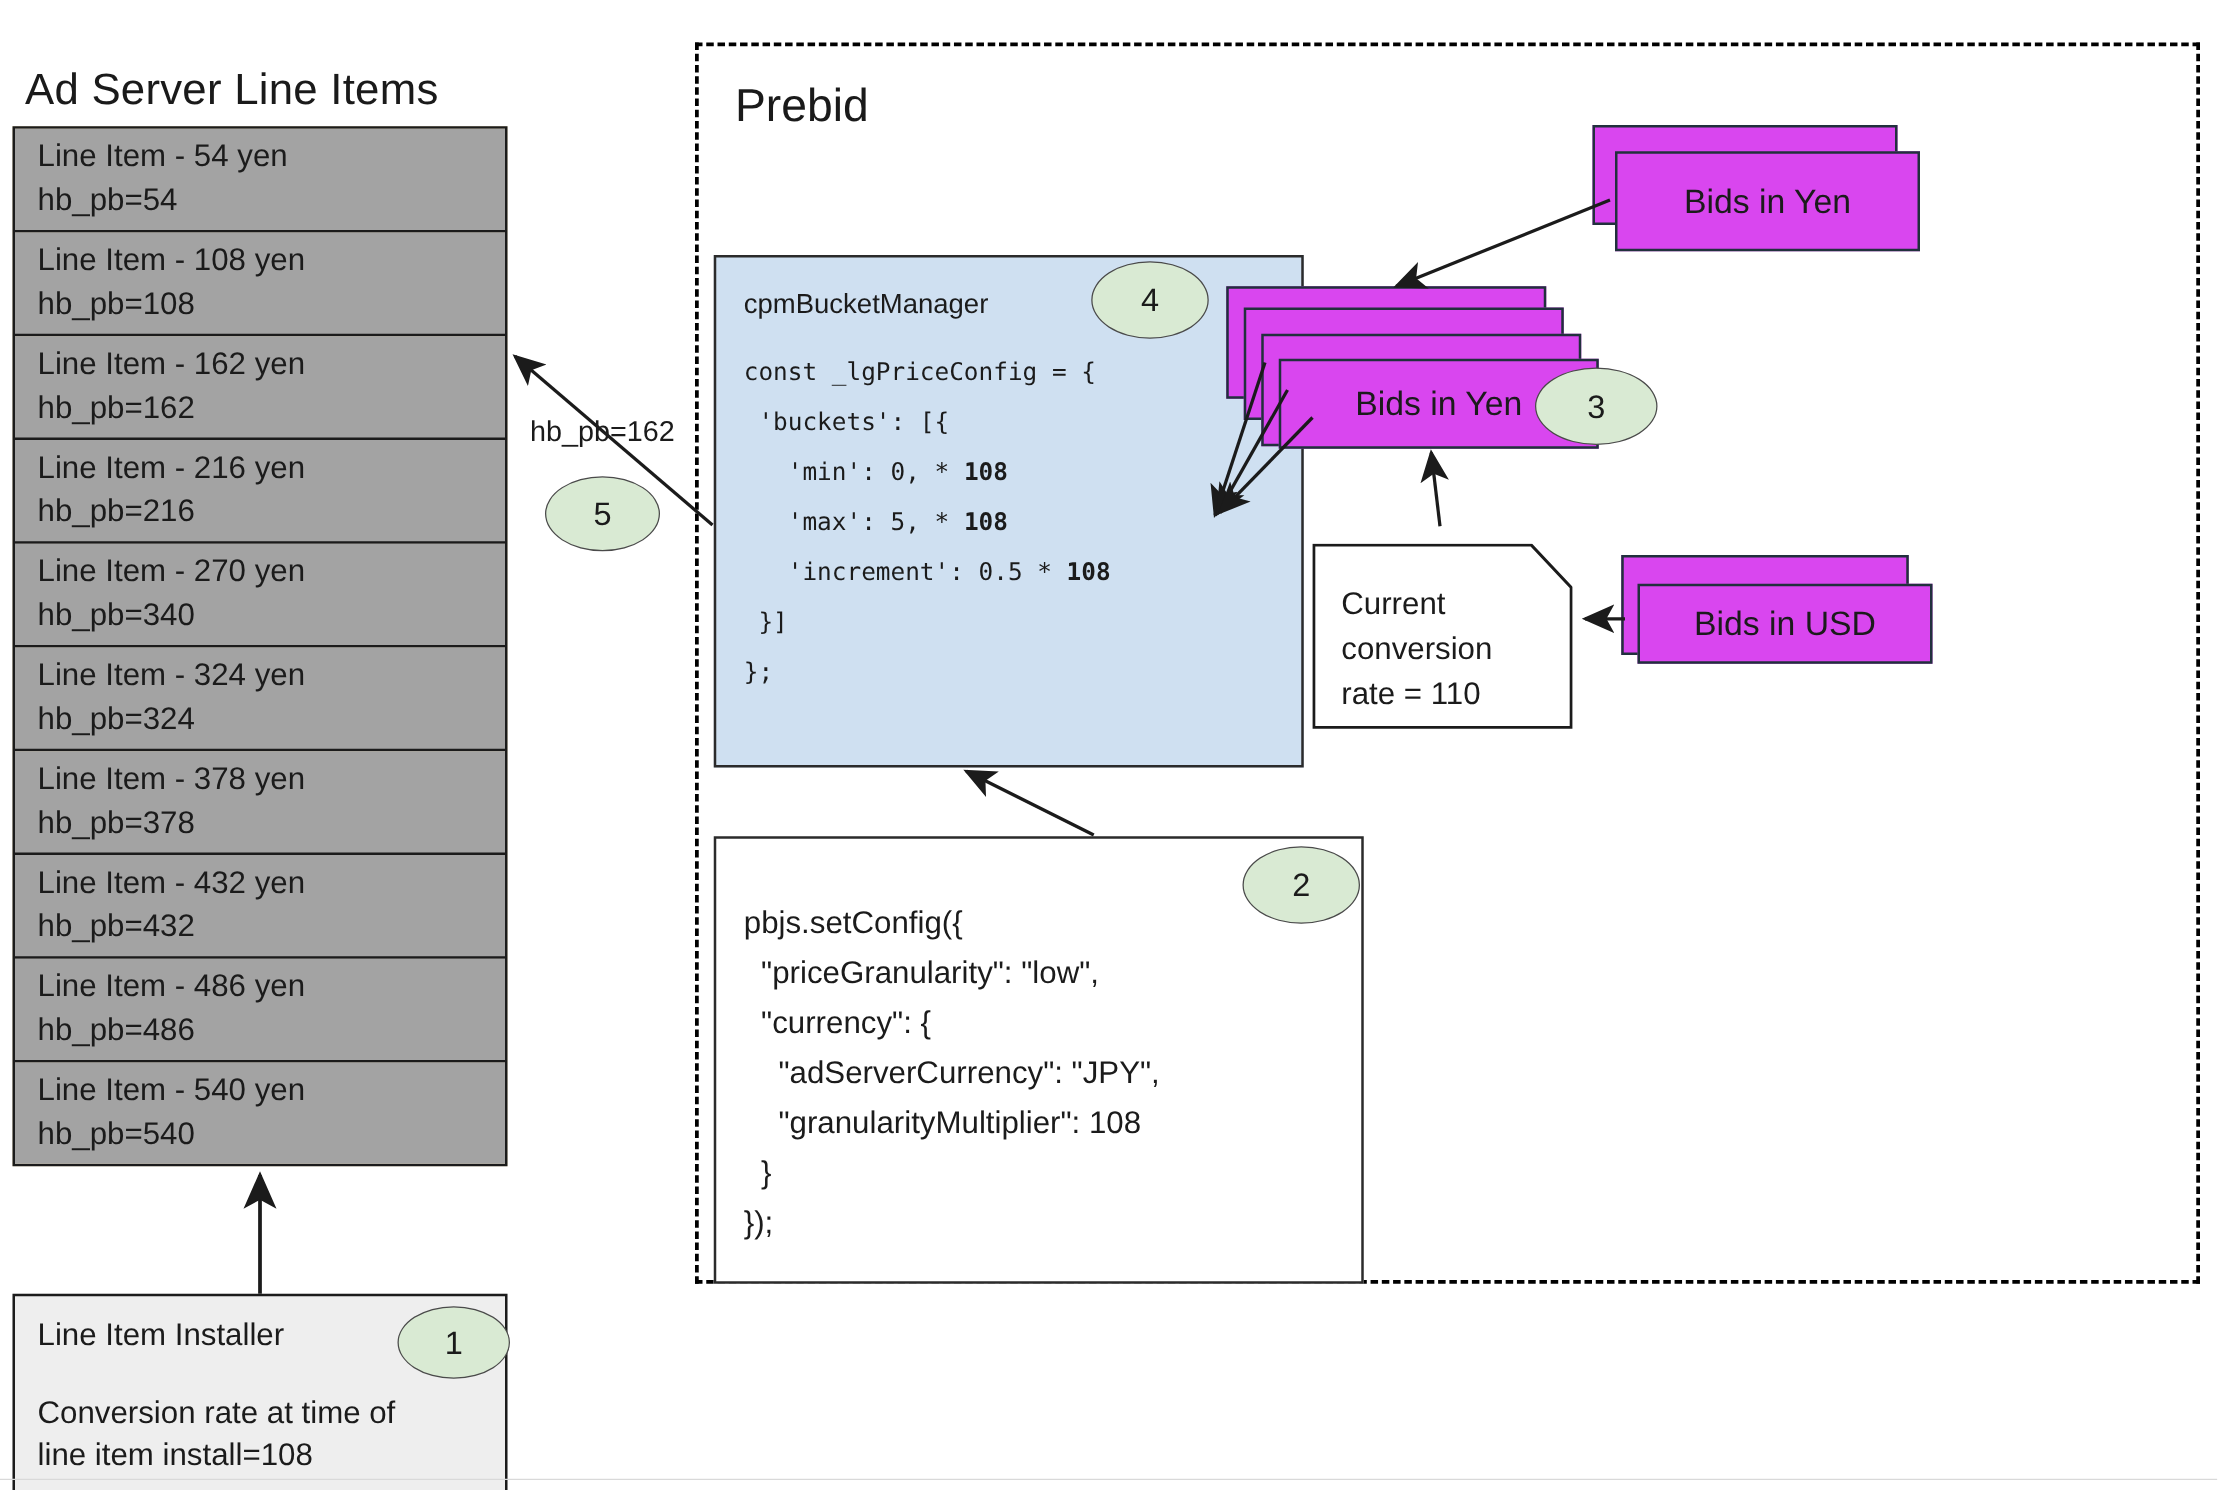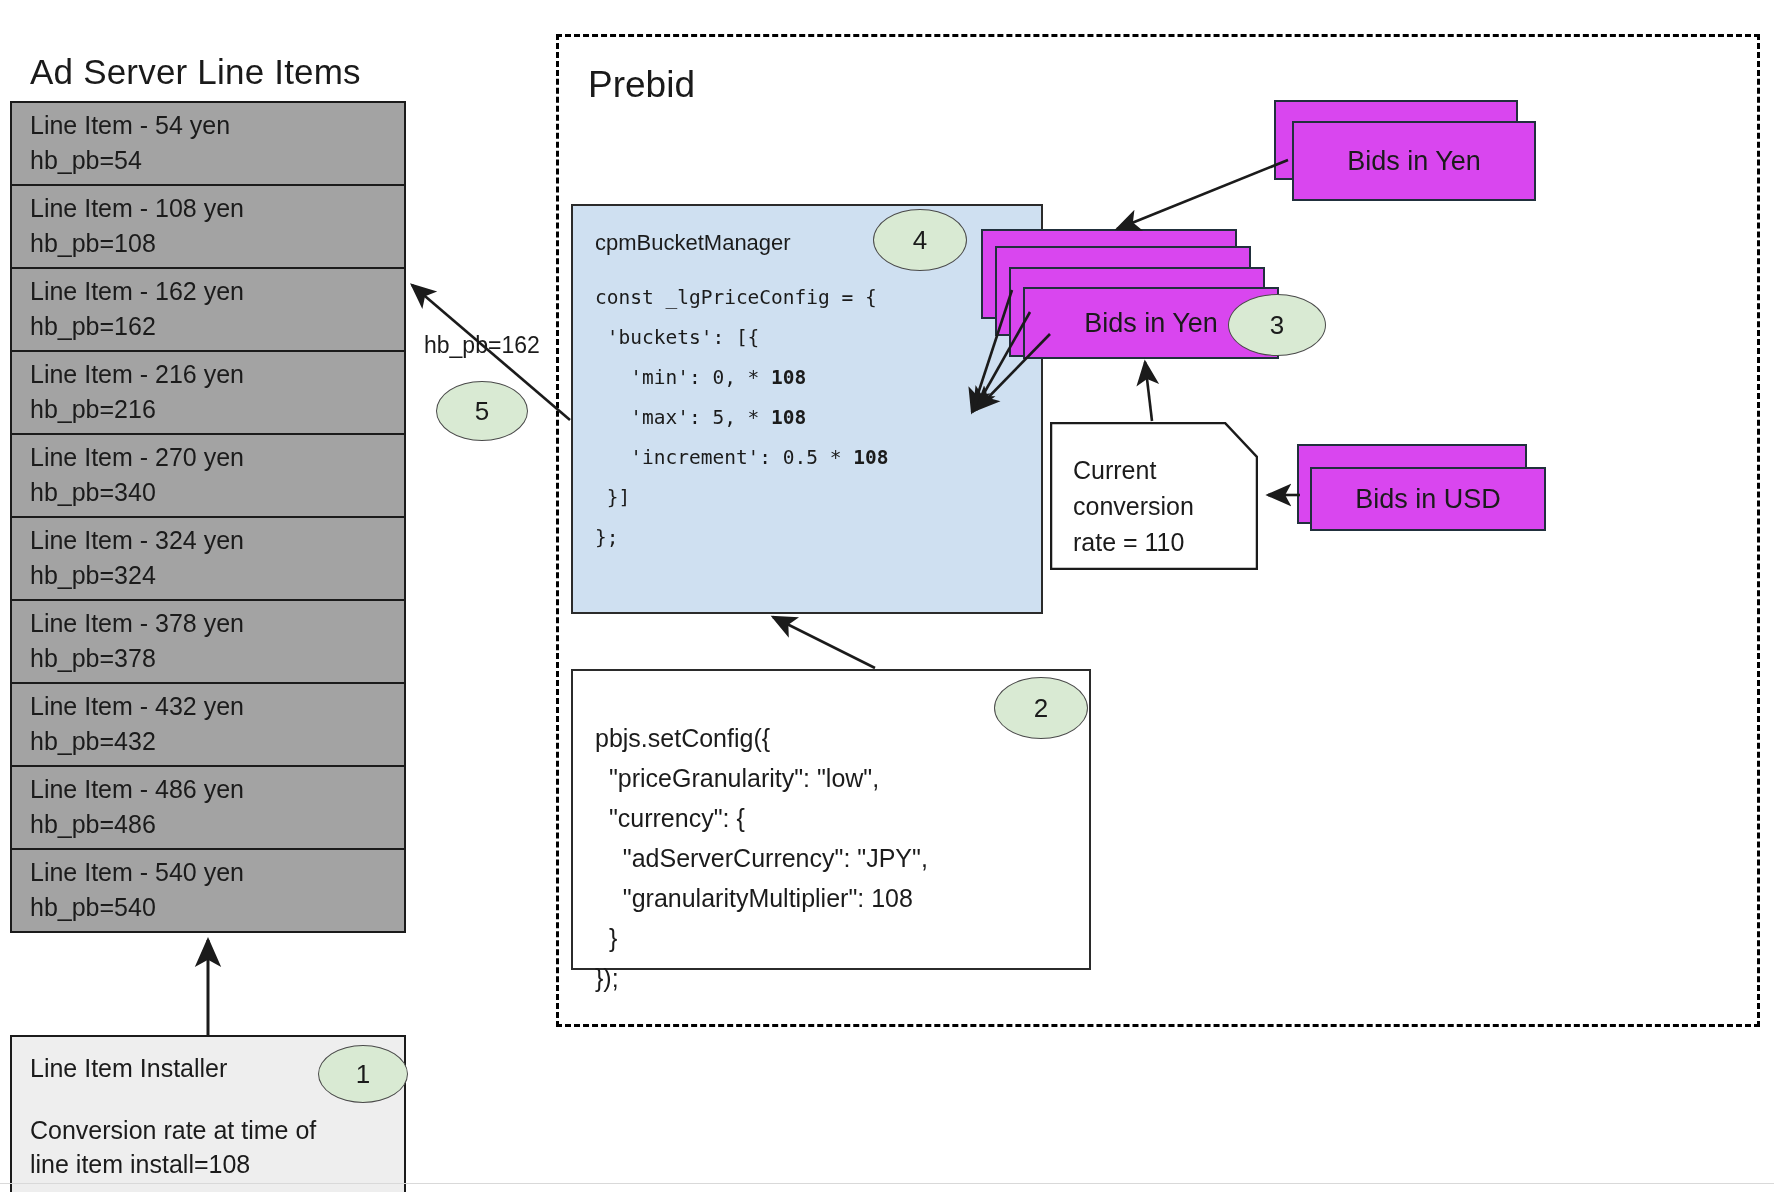--- a/index.html
+++ b/index.html
@@ -16,21 +16,21 @@
     width: 1774px;
     height: 1192px;
     background: #ffffff;
     overflow: hidden;
   }
   
   .abs { position: absolute; box-sizing: border-box; }
 
   
   .title-ad-server {
-    left: 30px; top: 52px;
+    left: 20px; top: 52px;
     font-size: 35px;
     color: #1a1a1a;
     letter-spacing: .2px;
     white-space: nowrap;
   }
   .title-prebid {
     left: 588px; top: 64px;
     font-size: 37px;
     color: #1a1a1a;
     white-space: nowrap;
@@ -104,21 +104,21 @@
     font-size: 19.5px;
     line-height: 40px;
     color: #1b1b1b;
     white-space: pre;
   }
   .cpm-code b { font-weight: bold; }
 
   
   .setcfg-box {
     left: 571px; top: 669px;
-    width: 520px; height: 301px;
+    width: 520px; height: 358px;
     border: 2px solid #2b2b2b;
     background: #ffffff;
     padding: 47px 0 0 22px;
   }
   .setcfg-code {
     font-size: 25px;
     line-height: 40px;
     color: #1b1b1b;
     white-space: pre;
     font-family: "Liberation Sans", sans-serif;
@@ -131,21 +131,21 @@
     box-sizing: border-box;
   }
   .card-label {
     font-size: 27px;
     color: #1b1b1b;
     white-space: nowrap;
   }
 
   
   .note-box {
-    left: 1050px; top: 422px;
+    left: 1050px; top: 435px;
     width: 208px; height: 148px;
   }
   .note-text {
     position: absolute;
     left: 23px; top: 30px;
     font-size: 25px;
     line-height: 36px;
     color: #1b1b1b;
     white-space: pre;
   }

